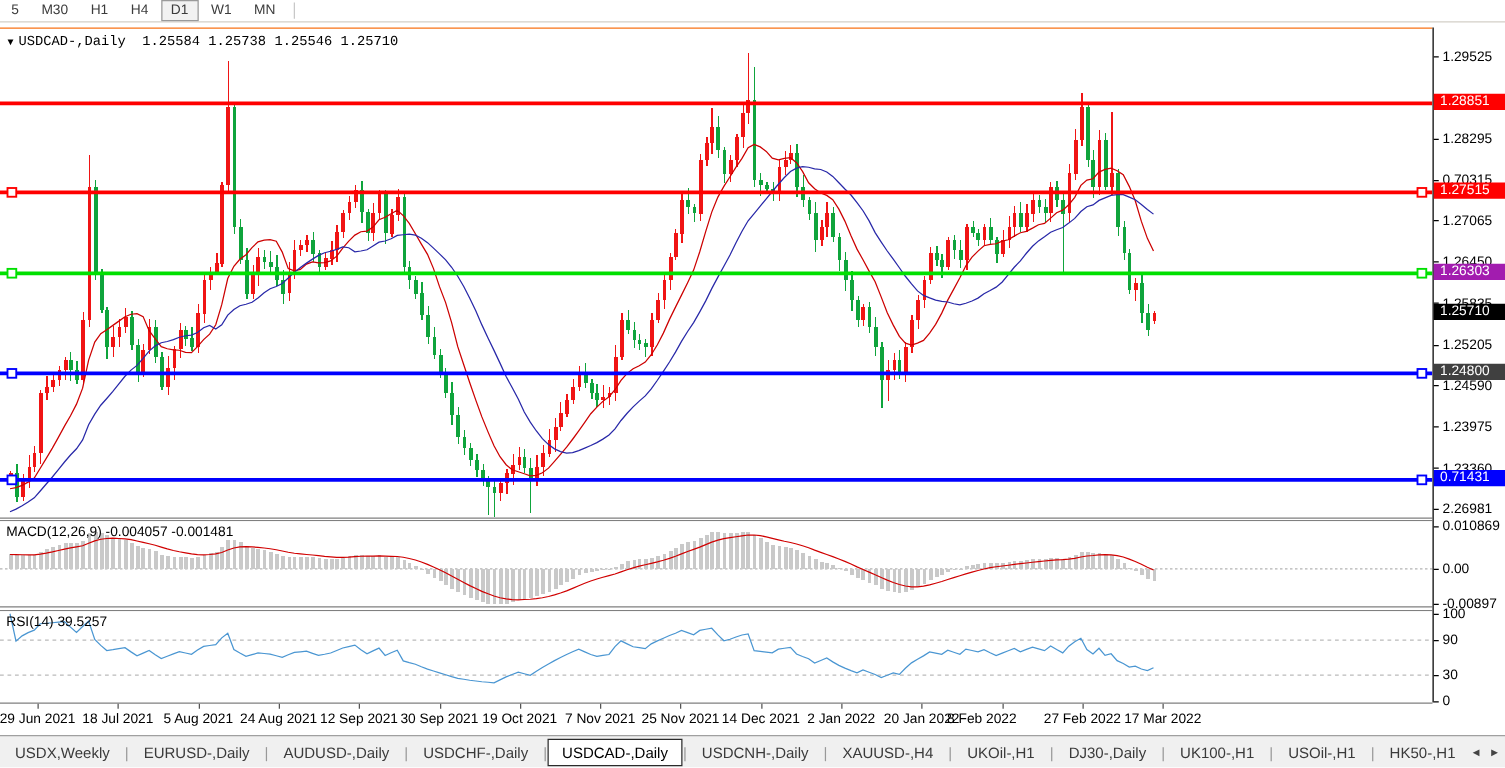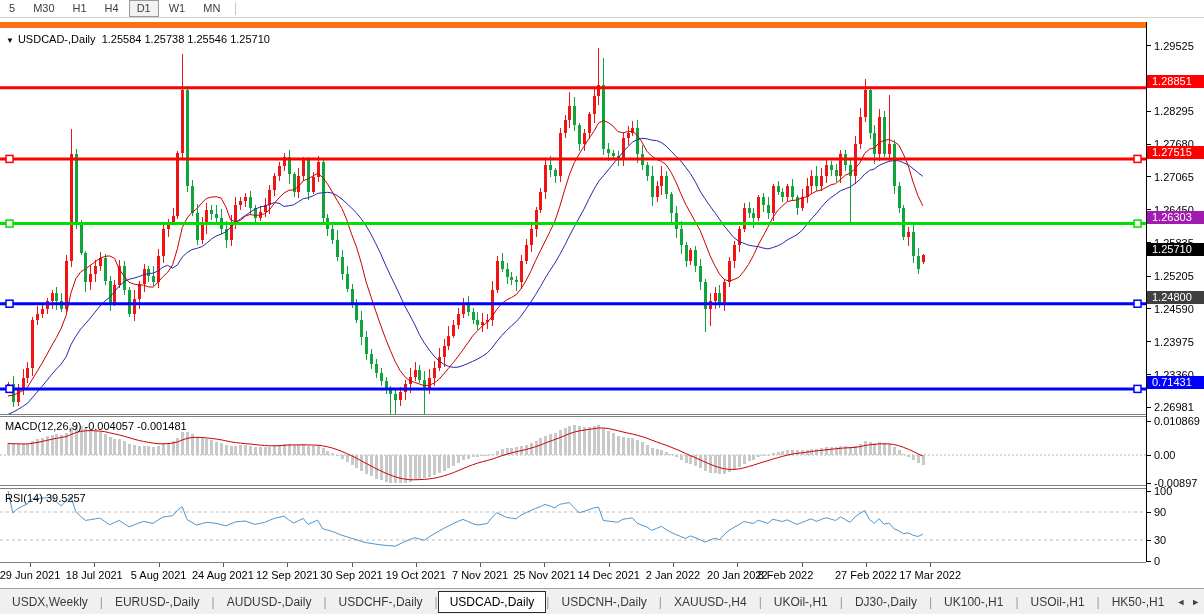--- a/index.html
+++ b/index.html
@@ -10,21 +10,21 @@
   
   #toolbar { position:absolute; left:0; top:0; width:1204px; height:18px;
              background:#fff; border-bottom:1px solid #d4d0c8; display:flex; align-items:center; }
   .tf-btn { font-size:11px; color:#3c3c3c; padding:1px 7px; margin:0 1px; cursor:pointer;
             border:1px solid transparent; line-height:13px; }
   .tf-btn.active { border:1px solid #9a9a9a; background:#f2f2f2; }
   .tb-sep { width:1px; height:13px; background:#c8c8c8; margin:0 6px; }
 
   
   .panel { position:absolute; left:0; width:1146px; background:#fff; }
-  #main-panel { top:22px; height:392px; border-top:6px solid #f97316; }
+  #main-panel { top:22px; height:392px; border-top:1px solid #f97316;font-family:Liberation Mono, monospace; }
   #sep1 { position:absolute; left:0; top:414px; width:1146px; height:3px;
           border-top:1px solid #808080; border-bottom:1px solid #808080; background:#fff; }
   #macd-panel { top:417px; height:68px; }
   #sep2 { position:absolute; left:0; top:485px; width:1146px; height:4px;
           border-top:1px solid #808080; border-bottom:1px solid #808080; background:#fff; }
   #rsi-panel { top:489px; height:73px; }
   #date-axis { position:absolute; left:0; top:562px; width:1146px; height:26px;
                border-top:1px solid #808080; background:#fff;text-align:right; }
 
   #chart-title { position:absolute; left:6px; top:5px; font-size:11px; color:#000;
@@ -726,21 +726,21 @@
       <div class="dt-tick" style="left: 930.2px;"></div>
       <div class="dt-lbl" style="left: 930.2px;">17 Mar 2022</div>
     </div>
 
   <div id="price-axis">
       <div class="ax-tick" style="top: 23.2333px;"></div>
       <div class="ax-lbl" style="top: 17.7333px;">1.29525</div>
       <div class="ax-tick" style="top: 88.8333px;"></div>
       <div class="ax-lbl" style="top: 83.3333px;">1.28295</div>
       <div class="ax-tick" style="top: 121.633px;"></div>
-      <div class="ax-lbl" style="top: 116.133px;">1.27680</div>
+      <div class="ax-lbl" style="top: 116.133px;">0.70315</div>
       <div class="ax-tick" style="top: 154.433px;"></div>
       <div class="ax-lbl" style="top: 148.933px;">1.27065</div>
       <div class="ax-tick" style="top: 187.233px;"></div>
       <div class="ax-lbl" style="top: 181.733px;">1.26450</div>
       <div class="ax-tick" style="top: 220.033px;"></div>
       <div class="ax-lbl" style="top: 214.533px;">1.25835</div>
       <div class="ax-tick" style="top: 253.633px;"></div>
       <div class="ax-lbl" style="top: 248.133px;">1.25205</div>
       <div class="ax-tick" style="top: 286.433px;"></div>
       <div class="ax-lbl" style="top: 280.933px;">1.24590</div>

